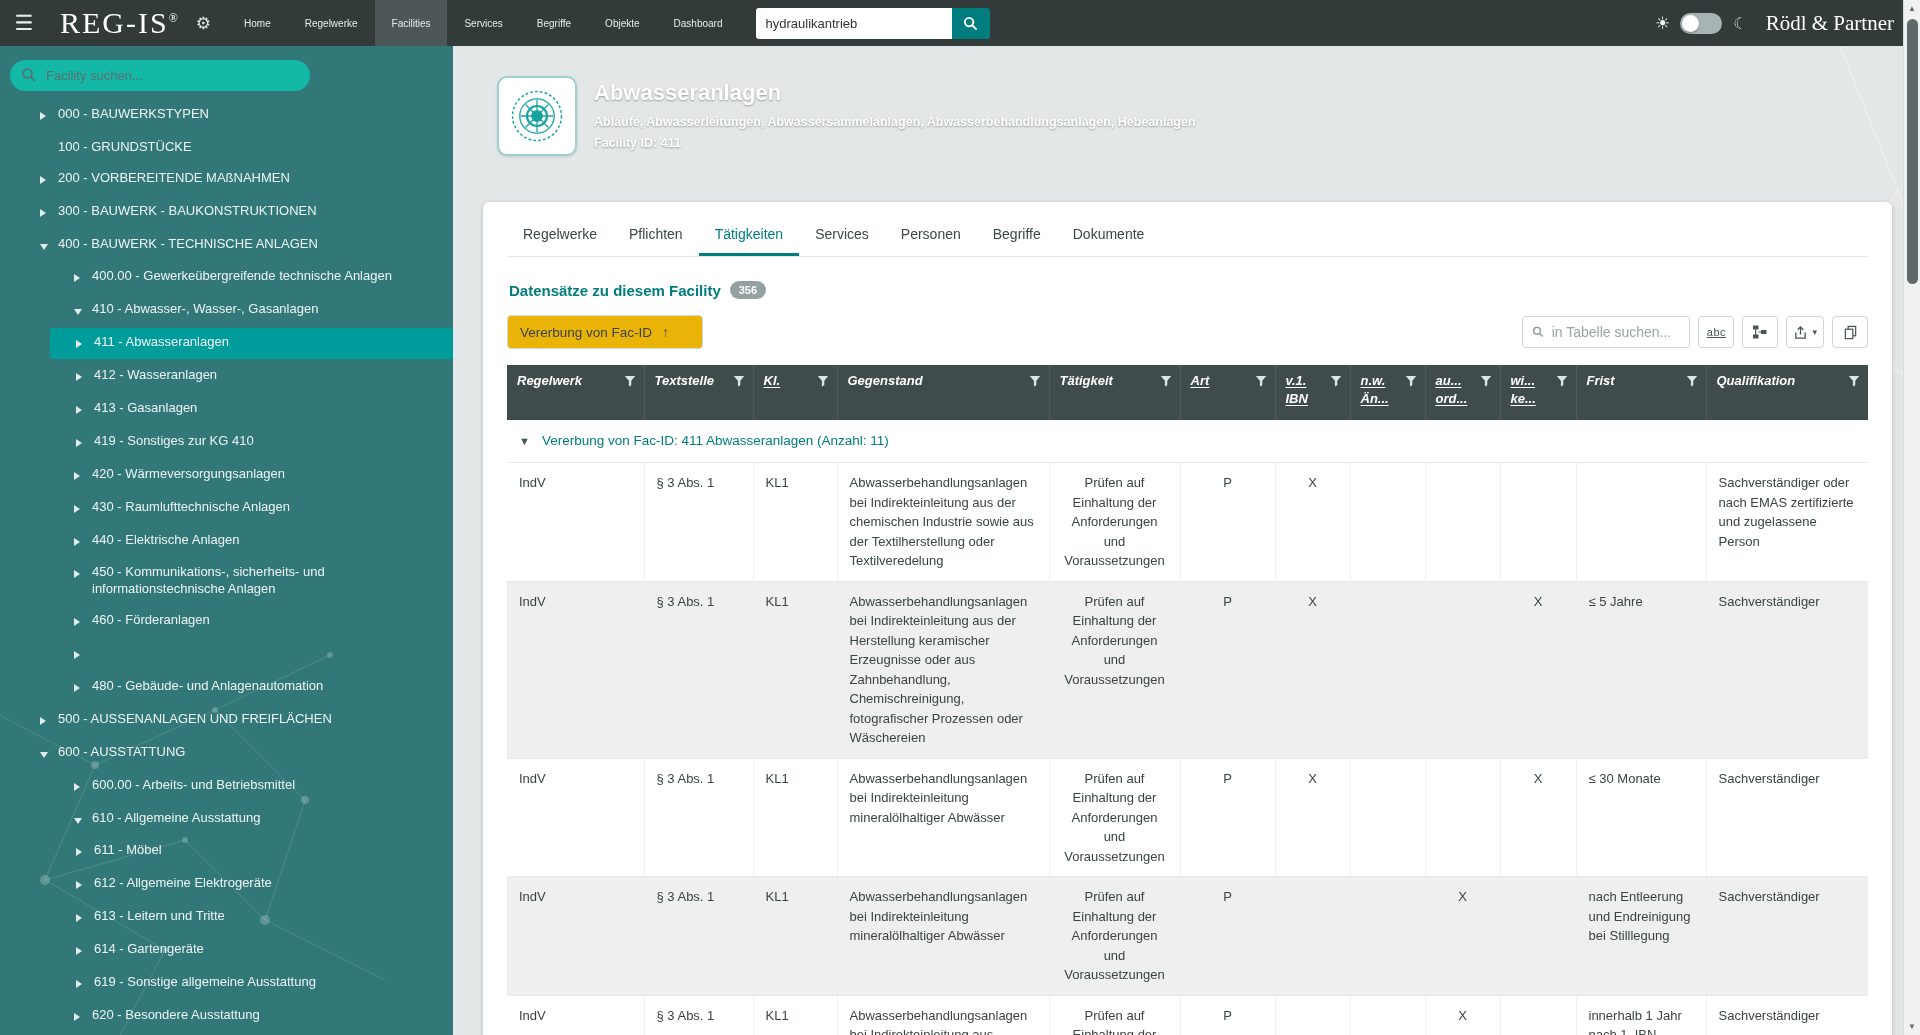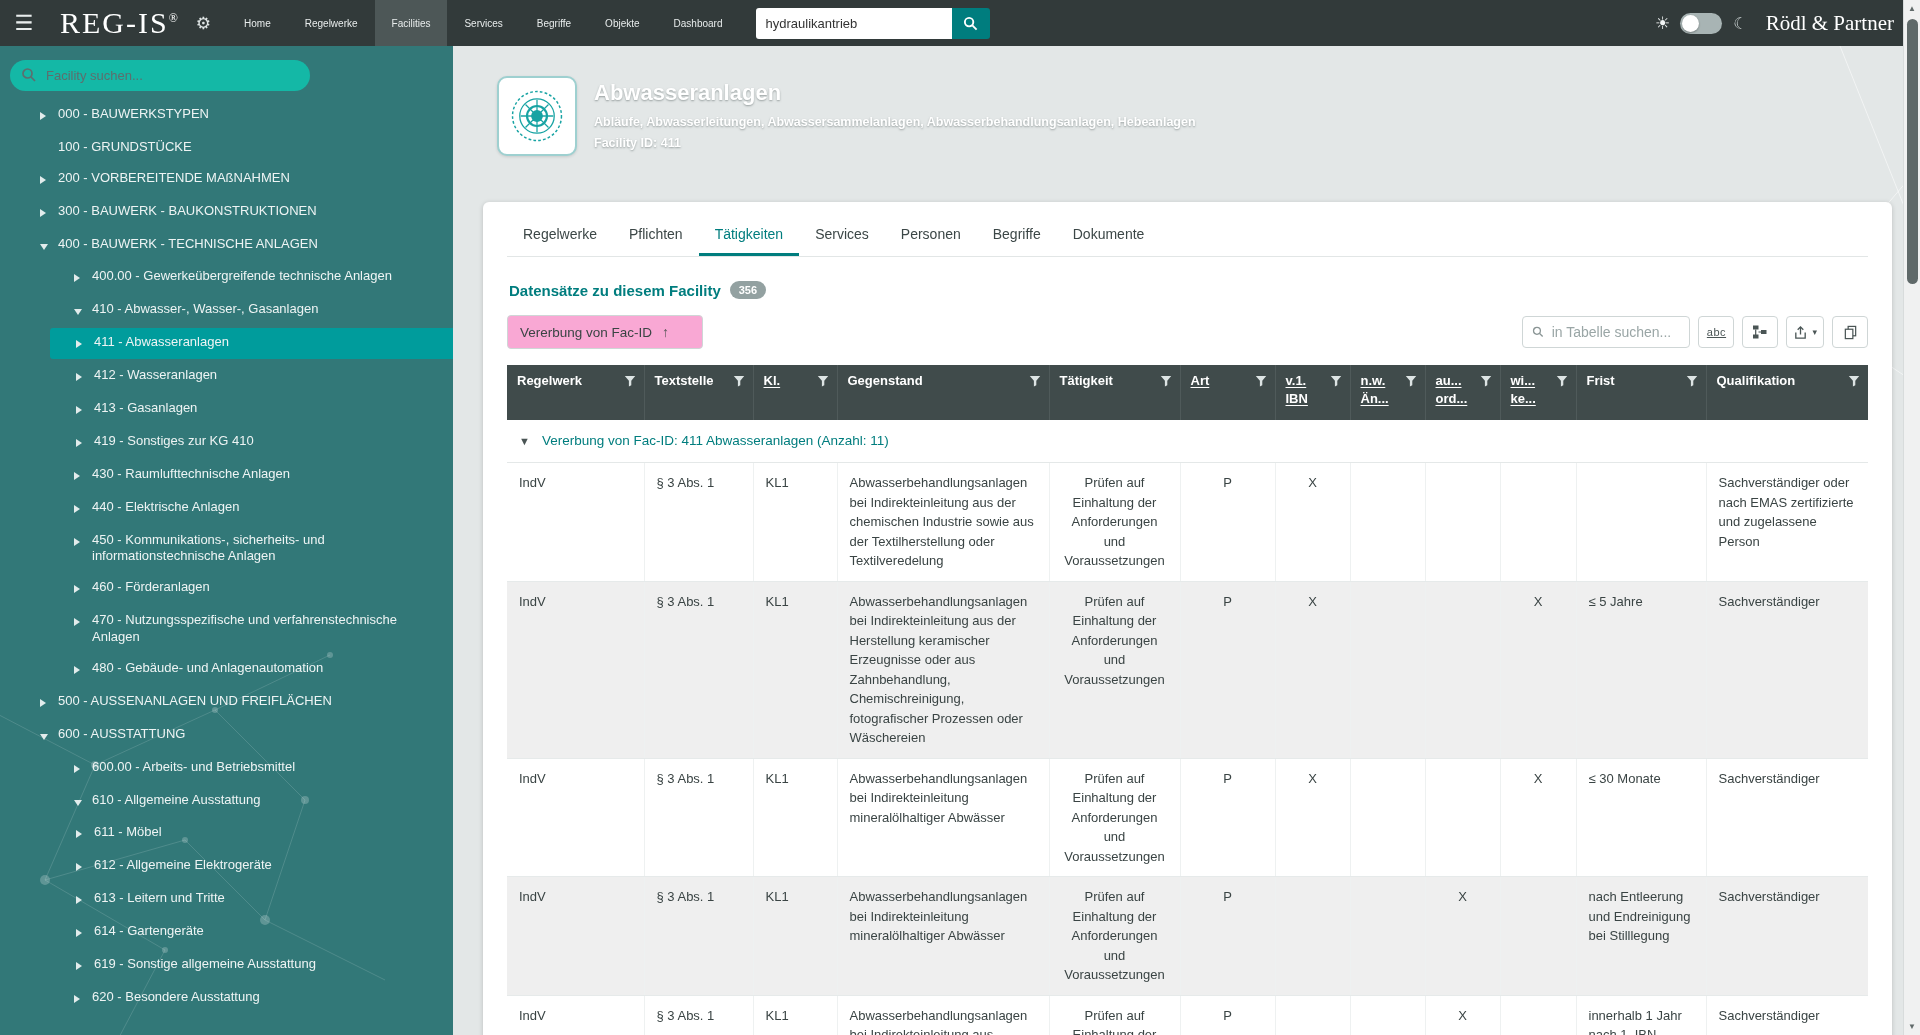--- a/index.html
+++ b/index.html
@@ -104,21 +104,21 @@
   .tabs { display: flex; border-bottom: 1px solid #e2e6e6; padding-top: 10px; }
   .tab { padding: 14px 16px 11px; font-size: 14px; color: #3c4747; cursor: pointer; border-bottom: 3px solid transparent; }
   .tab.active { color: var(--accent); border-bottom-color: var(--accent); }
 
   .section-row { display: flex; align-items: center; margin: 24px 2px 16px; }
   .section-title { color: var(--accent); font-weight: bold; font-size: 15px; }
   .badge { background: #93a1a1; color: #fff; font-size: 11px; font-weight: bold; border-radius: 10px; padding: 3px 9px; margin-left: 9px; }
 
   .toolbar { display: flex; justify-content: space-between; align-items: center; margin-bottom: 16px; }
   .sort-select {
-    min-width: 196px; height: 34px; border: 1px solid #cfd6d6; border-radius: 4px; background: #f9a8d4;
+    min-width: 196px; height: 34px; border: 1px solid #cfd6d6; border-radius: 4px; background: #eab308;
     display: flex; align-items: center; gap: 10px; padding: 0 12px; font-size: 13.5px; color: #3a4444; cursor: pointer;
   }
   .sort-select .dir { color: #555; font-size: 14px; }
   .toolbar-right { display: flex; align-items: center; gap: 8px; }
   .table-search {
     display: flex; align-items: center; border: 1px solid #cfd6d6; border-radius: 4px; height: 32px;
     padding: 0 9px; width: 168px; background: #fff;
   }
   .table-search input { border: none; outline: none; font-size: 14px; width: 100%; margin-left: 7px; font-family: "Liberation Sans", sans-serif; }
   .table-search input::placeholder { color: #9aa6a6; }
@@ -129,21 +129,21 @@
   .icon-btn .abc { font-size: 11px; letter-spacing: .5px; text-decoration: underline; }
   .icon-btn .caret { font-size: 9px; color: #4a5555; }
 
   
   table { width: 100%; border-collapse: collapse; table-layout: fixed; font-size: 13px; color: #3a4444; }
   thead th {
     background: var(--table-header-bg); color: #fff; font-weight: bold; text-align: left;
     padding: 9px 8px 9px 10px; vertical-align: top; border-right: 1px solid #4f5a5a; font-size: 13px; height: 55px;
   }
   thead th:last-child { border-right: none; }
-  .th-inner { display: flex; justify-content: space-between; align-items: flex-start; gap: 4px; }
+  .th-inner { display: flex; justify-content: space-between; align-items: flex-start; gap: 4px; font-style: italic; }
   .th-label { display: flex; flex-direction: column; gap: 3px; line-height: 1.15; }
   .th-label .u { text-decoration: underline; text-underline-offset: 2px; }
   .group-row td { color: var(--accent); padding: 11px 12px; font-size: 13.5px; border-bottom: 1px solid #e4e8e8; background: #fff; cursor: pointer; }
   .group-caret { color: #4a5555; font-size: 11px; margin-right: 12px; display: inline-block; }
   tbody td {
     padding: 10px 12px; vertical-align: top; border-bottom: 1px solid #e6eaea; border-right: 1px solid #eef1f1;
     line-height: 1.5; background: #fff; word-wrap: break-word;
   }
   tbody td:last-child { border-right: none; }
   tbody tr.shaded td { background: #efefef; }
@@ -246,37 +246,40 @@
         <div class="tree-item lvl2">
           <span class="tree-arrow collapsed"></span>
           <span class="tree-label">413 - Gasanlagen</span>
         </div>
         <div class="tree-item lvl2">
           <span class="tree-arrow collapsed"></span>
           <span class="tree-label">419 - Sonstiges zur KG 410</span>
         </div>
         <div class="tree-item lvl1">
           <span class="tree-arrow collapsed"></span>
+          <span class="tree-label">420 - Wärmeversorgungsanlagen</span>
+        </div>
+        <div class="tree-item lvl1">
+          <span class="tree-arrow collapsed"></span>
           <span class="tree-label">430 - Raumlufttechnische Anlagen</span>
         </div>
         <div class="tree-item lvl1">
           <span class="tree-arrow collapsed"></span>
           <span class="tree-label">440 - Elektrische Anlagen</span>
         </div>
         <div class="tree-item lvl1">
           <span class="tree-arrow collapsed"></span>
           <span class="tree-label">450 - Kommunikations-, sicherheits- und informationstechnische Anlagen</span>
         </div>
         <div class="tree-item lvl1">
           <span class="tree-arrow collapsed"></span>
           <span class="tree-label">460 - Förderanlagen</span>
         </div>
         <div class="tree-item lvl1">
           <span class="tree-arrow collapsed"></span>
-          <span class="tree-label">470 - Nutzungsspezifische und verfahrenstechnische Anlagen</span>
         </div>
         <div class="tree-item lvl1">
           <span class="tree-arrow collapsed"></span>
           <span class="tree-label">480 - Gebäude- und Anlagenautomation</span>
         </div>
         <div class="tree-item lvl0">
           <span class="tree-arrow collapsed"></span>
           <span class="tree-label">500 - AUSSENANLAGEN UND FREIFLÄCHEN</span>
         </div>
         <div class="tree-item lvl0">

